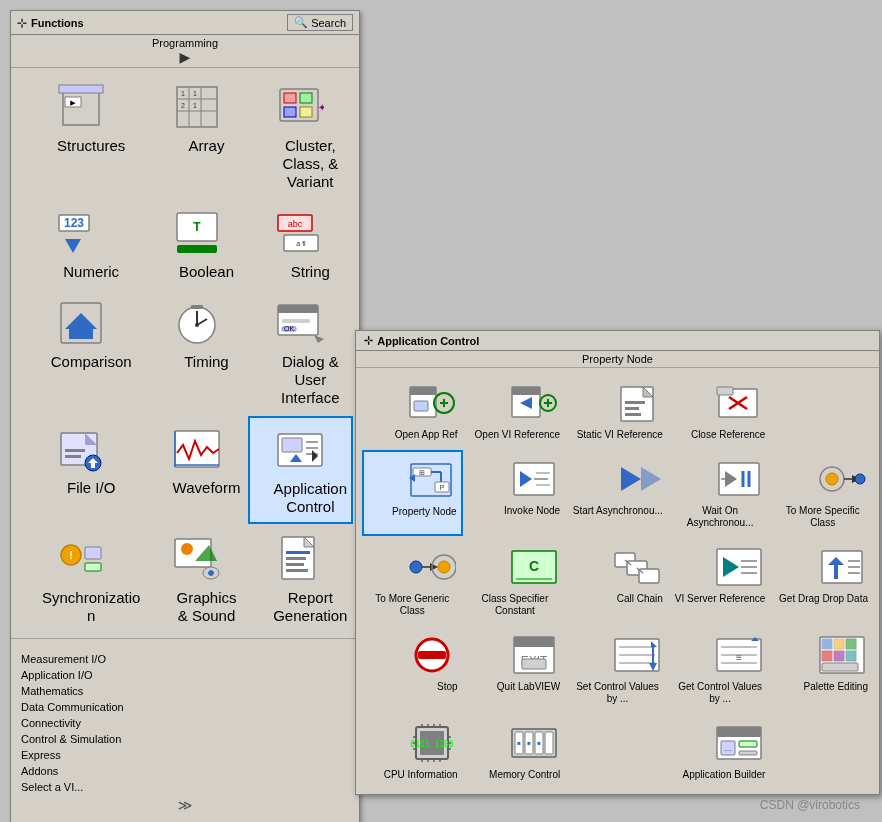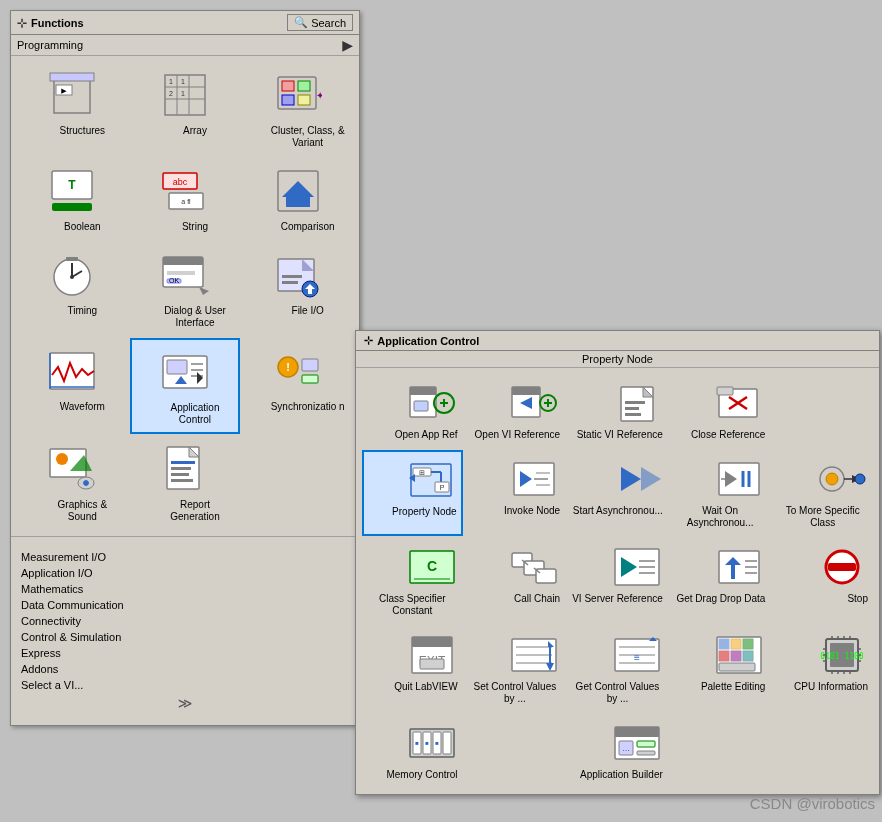--- a/index.html
+++ b/index.html
@@ -58,20 +58,21 @@
     }
 
     .subheader {
       background: #d4d0c8;
       padding: 2px 6px;
       display: flex;
       align-items: center;
       justify-content: space-between;
       border-bottom: 1px solid #a0a0a0;
       font-size: 11px;
+      flex-direction: column;
     }
 
     .arrow-right {
       font-size: 14px;
       color: #333;
     }
 
     .functions-grid {
       display: grid;
       grid-template-columns: repeat(3, 1fr);
@@ -98,21 +99,21 @@
       width: 52px;
       height: 52px;
       display: flex;
       align-items: center;
       justify-content: center;
       margin-bottom: 4px;
     }
 
     .func-label {
       text-align: center;
-      font-size: 10px;
+      font-size: 15px;
       line-height: 1.2;
       color: #000;
       padding-left: 20px;
     }
 
     .sidebar-list {
       background: #d4d0c8;
       padding: 12px 0;
       border-top: 1px solid #a0a0a0;
     }
@@ -199,22 +200,22 @@
       line-height: 1.2;
       color: #000;
     }
 
     
     svg { display: block; }
 
     .watermark {
       position: absolute;
       bottom: 10px;
-      right: 7px;
-      font-size: 15px;
+      right: 22px;
+      font-size: 12px;
       color: #888;
     }
   </style>
 </head>
 <body>
 
 <div class="functions-panel">
   <div class="panel-titlebar">
     <div class="panel-title-left">
       <span class="pin-icon">⊹</span>
@@ -268,20 +269,30 @@
           <rect x="8" y="10" width="12" height="10" fill="#f0a0a0" stroke="#c00" stroke-width="1"></rect>
           <rect x="24" y="10" width="12" height="10" fill="#a0f0a0" stroke="#080" stroke-width="1"></rect>
           <rect x="8" y="24" width="12" height="10" fill="#a0a0f0" stroke="#00c" stroke-width="1"></rect>
           <rect x="24" y="24" width="12" height="10" fill="#f0f0a0" stroke="#880" stroke-width="1"></rect>
           <text x="42" y="28" font-size="10" fill="#800080">✦</text>
         </svg>
       </div>
       <span class="func-label">Cluster, Class, &amp; Variant</span>
     </div>
 
+    <div class="func-item">
+      <div class="func-icon">
+        <svg width="48" height="48" viewBox="0 0 48 48">
+          <rect x="2" y="6" width="30" height="16" rx="1" fill="white" stroke="#808080" stroke-width="1.5"></rect>
+          <text x="17" y="18" text-anchor="middle" font-size="12" font-weight="bold" fill="#316ac5">123</text>
+          <polygon points="8,30 24,30 16,44" fill="#316ac5"></polygon>
+        </svg>
+      </div>
+      <span class="func-label">Numeric</span>
+    </div>
 
     <div class="func-item">
       <div class="func-icon">
         <svg width="48" height="48" viewBox="0 0 48 48">
           <rect x="4" y="4" width="40" height="28" rx="2" fill="white" stroke="#808080" stroke-width="1.5"></rect>
           <text x="24" y="22" text-anchor="middle" font-size="12" fill="#008000" font-weight="bold">T</text>
           <rect x="4" y="36" width="40" height="8" rx="2" fill="#008000"></rect>
         </svg>
       </div>
       <span class="func-label">Boolean</span>
@@ -558,20 +569,32 @@
           <circle cx="14" cy="20" r="12" fill="none" stroke="#808080" stroke-width="1.5"></circle>
           <circle cx="14" cy="20" r="6" fill="#f0a000" stroke="#c08000" stroke-width="1"></circle>
           <line x1="26" y1="20" x2="36" y2="20" stroke="#333" stroke-width="1.5" marker-end="url(#arr)"></line>
           <polygon points="34,16 42,20 34,24" fill="#333"></polygon>
           <circle cx="42" cy="20" r="5" fill="#316ac5" stroke="#003080" stroke-width="1"></circle>
         </svg>
       </div>
       <span class="app-label">To More Specific Class</span>
     </div>
 
+    <div class="app-item">
+      <div class="app-icon">
+        <svg width="48" height="40" viewBox="0 0 48 40">
+          <circle cx="8" cy="20" r="6" fill="#316ac5" stroke="#003080" stroke-width="1"></circle>
+          <line x1="14" y1="20" x2="24" y2="20" stroke="#333" stroke-width="1.5"></line>
+          <polygon points="22,16 30,20 22,24" fill="#333"></polygon>
+          <circle cx="36" cy="20" r="12" fill="none" stroke="#808080" stroke-width="1.5"></circle>
+          <circle cx="36" cy="20" r="6" fill="#f0a000" stroke="#c08000" stroke-width="1"></circle>
+        </svg>
+      </div>
+      <span class="app-label">To More Generic Class</span>
+    </div>
 
     <div class="app-item">
       <div class="app-icon">
         <svg width="48" height="40" viewBox="0 0 48 40">
           <rect x="2" y="4" width="44" height="32" rx="1" fill="#d0ffd0" stroke="#008000" stroke-width="1.5"></rect>
           <text x="24" y="24" text-anchor="middle" font-size="14" fill="#008000" font-weight="bold">C</text>
           <line x1="6" y1="32" x2="42" y2="32" stroke="#008000" stroke-width="1"></line>
         </svg>
       </div>
       <span class="app-label">Class Specifier Constant</span>

